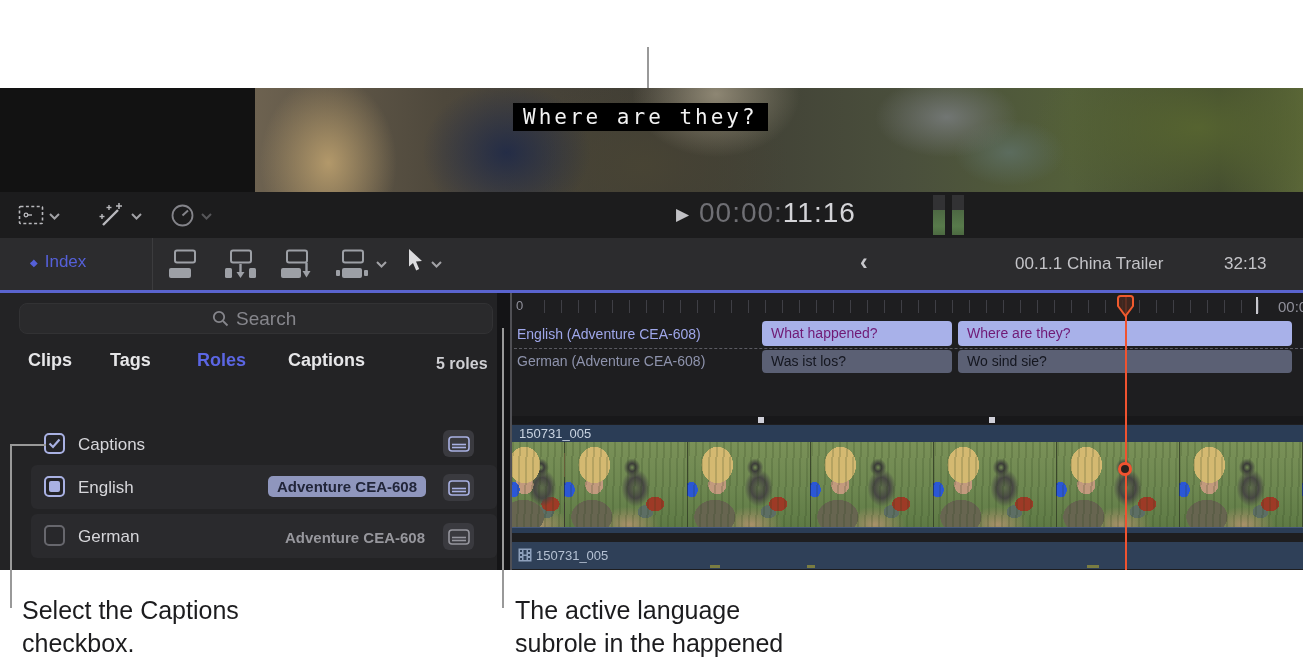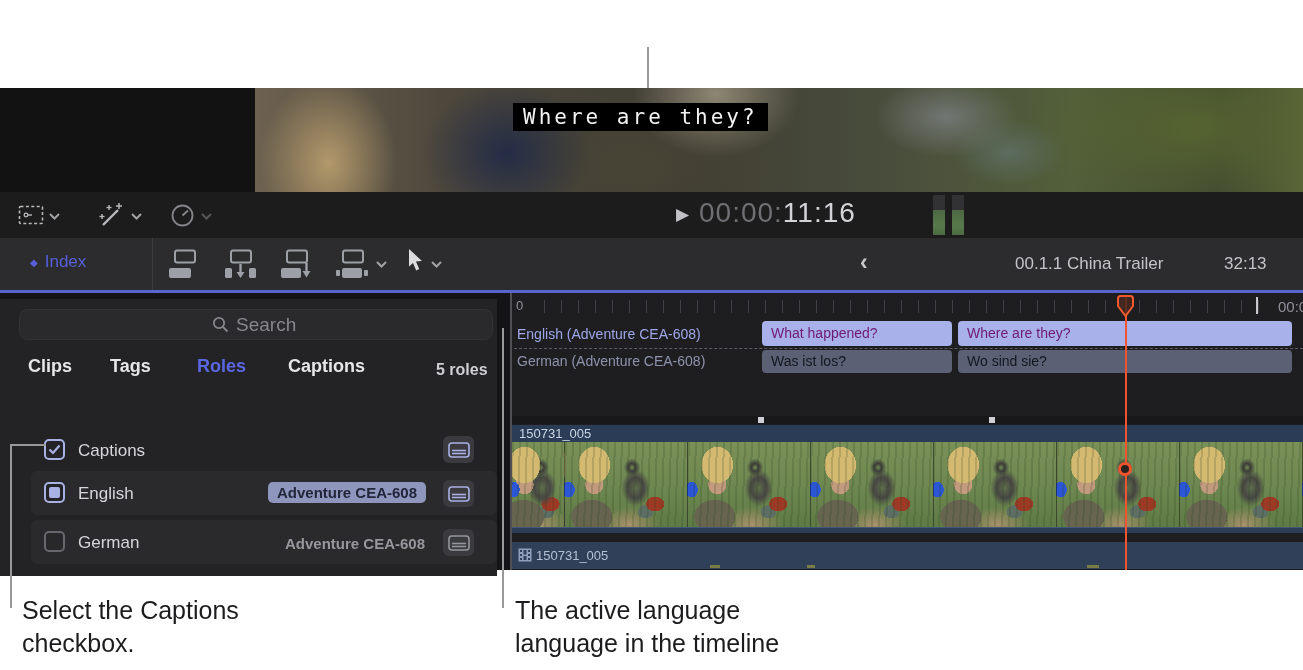--- a/index.html
+++ b/index.html
@@ -40,21 +40,21 @@
   #indexbar .vdiv{left:152px;top:0;width:1px;height:52px;background:#3c3c3e;}
   #index-btn{left:30px;top:14px;color:#5560d8;font-size:17px;display:flex;align-items:center;gap:7px;}
   #diamond-icon{font-size:10px;}
   #back-chevron{left:860px;top:11px;color:#c8c8cc;font-size:23px;font-weight:bold;}
   #project-name{left:1015px;top:16px;color:#c4c4c8;font-size:17px;}
   #duration{left:1224px;top:16px;color:#c4c4c8;font-size:17px;}
   #blue-sep{left:0;top:290px;width:1303px;height:3px;background:#5a64cf;}
 
   
   #lower{left:0;top:293px;width:1303px;height:277px;background:#141416;}
-  #sidebar{left:0;top:0;width:497px;height:277px;background:#232325;margin-top:6px;}
+  #sidebar{left:0;top:0;width:497px;height:277px;background:#232325;}
   #search-box{left:19px;top:10px;width:474px;height:31px;background:#2a2a2c;border:1px solid #323234;
     border-radius:8px;display:flex;align-items:center;justify-content:center;gap:7px;box-sizing:border-box;}
   #search-input{background:transparent;border:none;outline:none;width:64px;color:#a0a0a6;font-size:19px;
     font-family:"Liberation Sans",sans-serif;padding:0;}
   #search-input::placeholder{color:#86868c;opacity:1;}
   .tab{top:57px;font-size:18px;font-weight:700;color:#e6e6e8;}
   .tab.active{color:#5b66e3;}
   #roles-count{left:436px;top:62px;font-size:16px;font-weight:700;color:#cfcfd3;}
   .role-stripe{left:31px;width:466px;height:44px;background:#2a2a2d;border-radius:6px;}
   .cb{width:21px;height:21px;border-radius:5px;box-sizing:border-box;display:flex;align-items:center;justify-content:center;}
@@ -327,16 +327,16 @@
   <div class="abs callout" style="left:10px;top:444px;width:36px;height:2px;"></div>
   <div class="abs callout" style="left:10px;top:444px;width:2px;height:164px;"></div>
   <div class="abs callout" style="left:502px;top:328px;width:2px;height:280px;"></div>
 
   <div class="abs note" style="left:22px;top:594px;width:300px;">
     <div>Select the Captions</div>
     <div>checkbox.</div>
   </div>
   <div class="abs note" style="left:515px;top:594px;width:330px;">
     <div>The active language</div>
-    <div>language in the timeline</div>
+    <div>subrole in the happened</div>
   </div>
 
 </div>
 
 </body></html>

